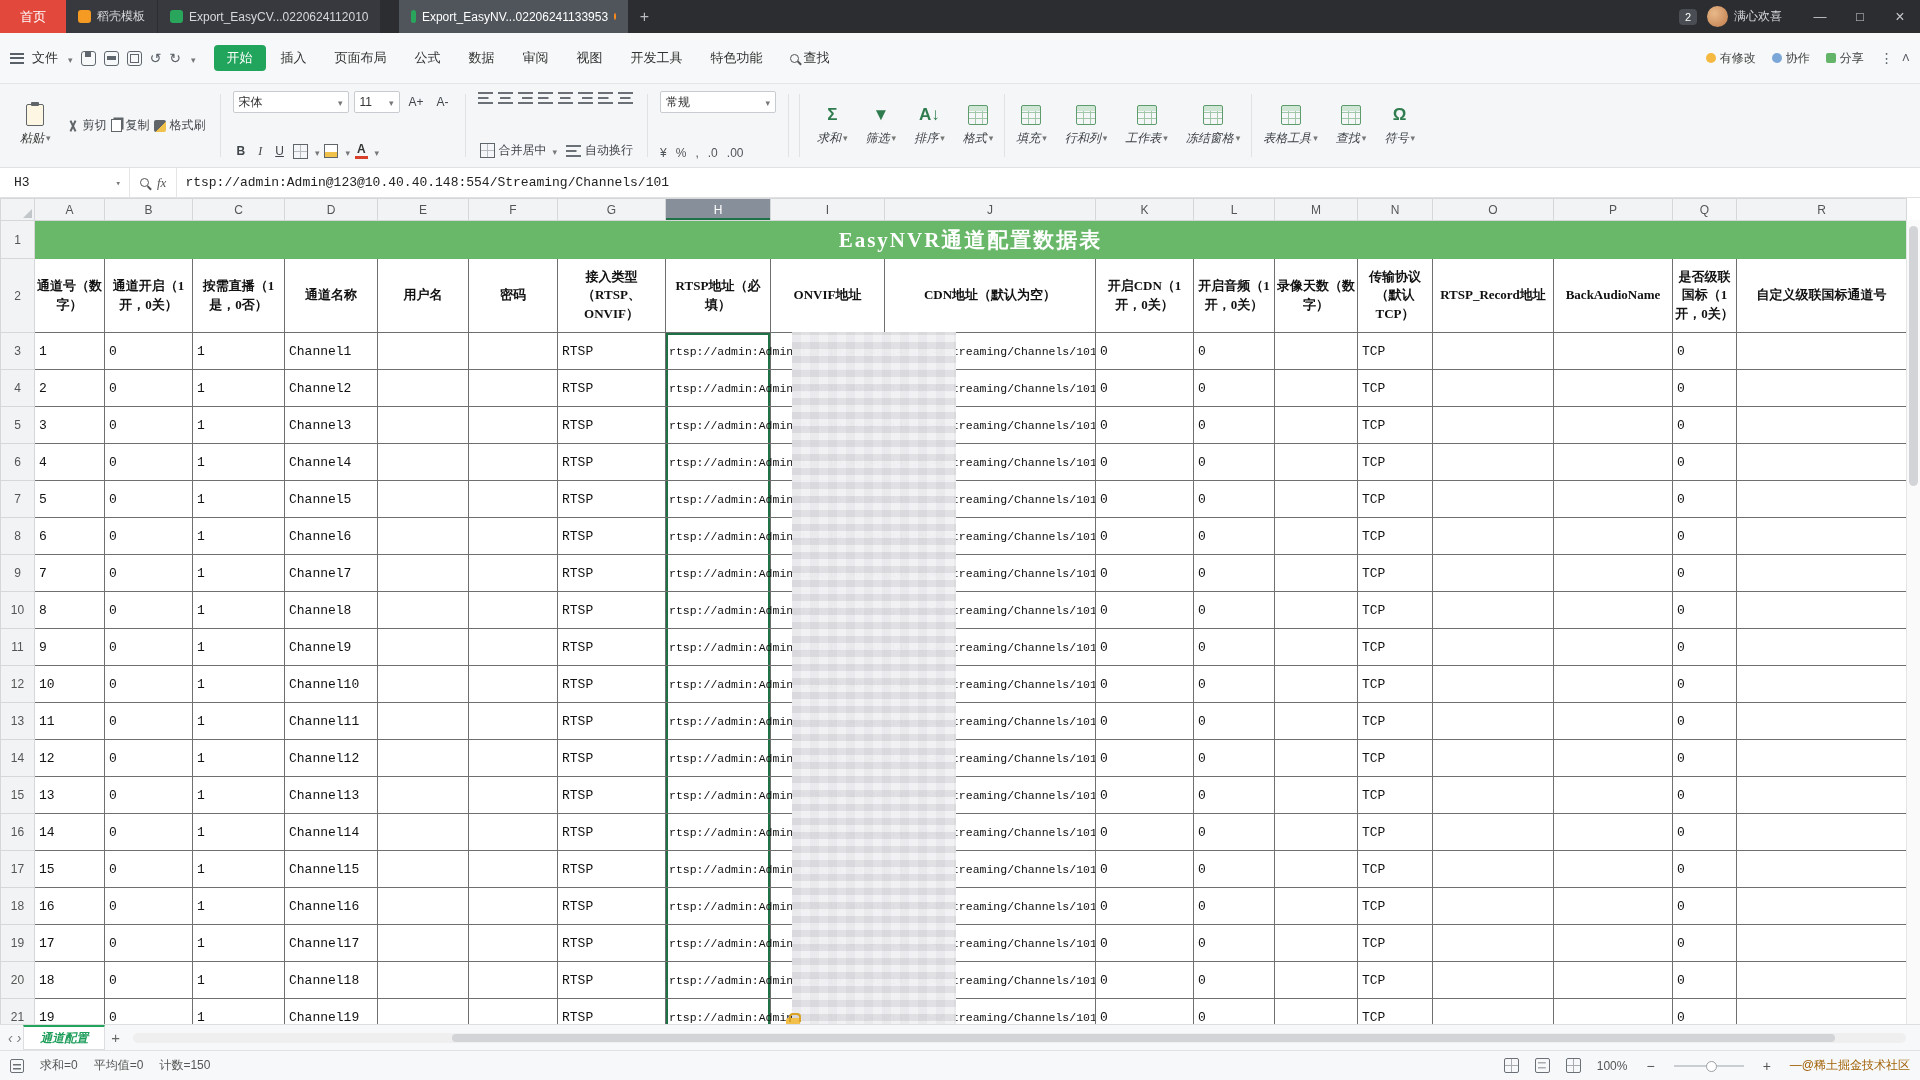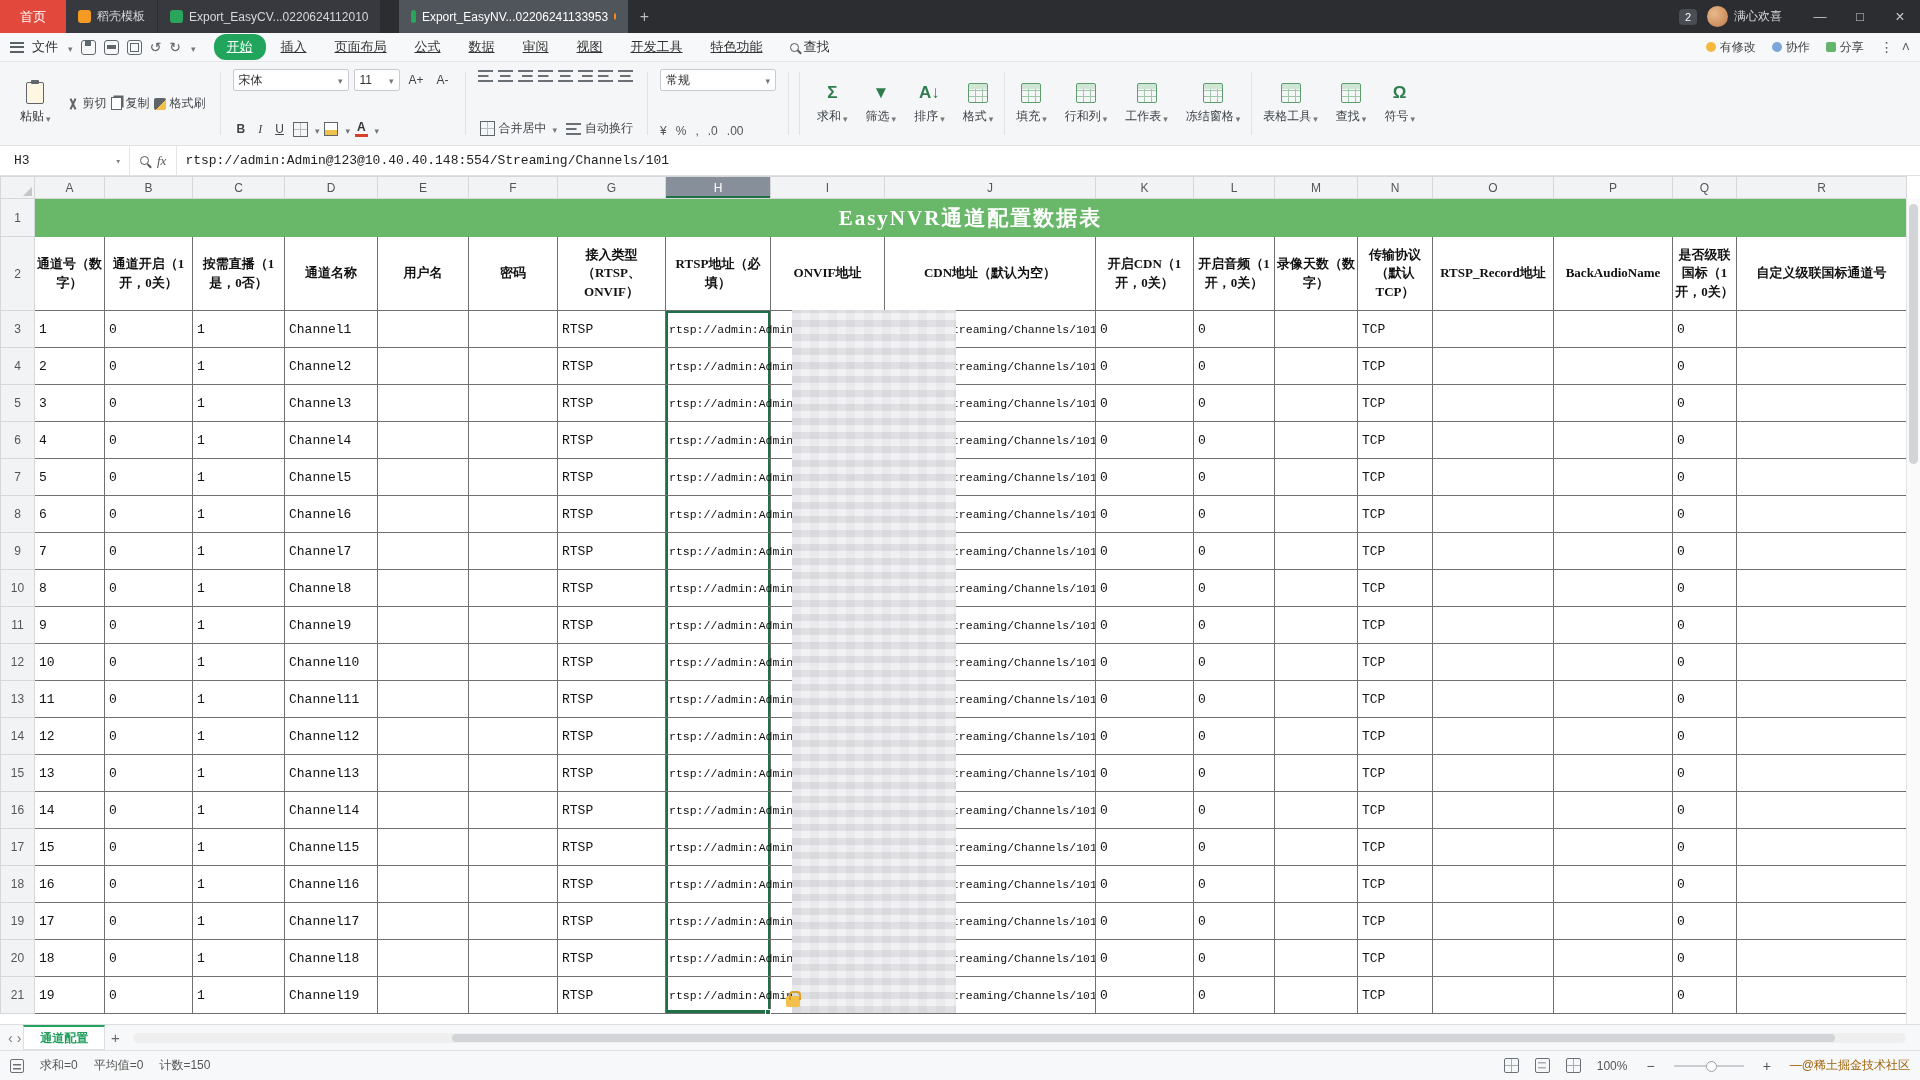--- a/index.html
+++ b/index.html
@@ -18,32 +18,32 @@
   .newtab { width:30px; display:flex; align-items:center; justify-content:center; font-size:16px; color:#b9bcc0; }
   .newtab::after { content:"+"; }
   .winbar .spacer { flex:1; }
   .badge { align-self:center; background:#4a4d53; color:#fff; font-size:11px; border-radius:4px; padding:2px 6px; margin-right:10px; }
   .avatar { align-self:center; width:21px; height:21px; border-radius:50%; background:radial-gradient(circle at 35% 35%, #e8b98a, #c07b4a); margin-right:6px; }
   .uname { align-self:center; font-size:12px; margin-right:18px; }
   .winctl { width:40px; display:flex; align-items:center; justify-content:center; font-size:13px; color:#c7c9cc; }
   .winctl.min::after { content:"—"; } .winctl.max::after { content:"□"; } .winctl.close::after { content:"×"; font-size:16px; }
 
   
-  .menubar { height:29px; background:#f7f8f9; border-bottom:1px solid #e4e6e8; display:flex; align-items:center; padding:0 10px; gap:8px; flex:0 0 auto; }
+  .menubar { height:51px; background:#f7f8f9; border-bottom:1px solid #e4e6e8; display:flex; align-items:center; padding:0 10px; gap:8px; flex:0 0 auto; }
   .ham { width:14px; height:11px; border-top:2px solid #5a6067; border-bottom:2px solid #5a6067; background:linear-gradient(#5a6067,#5a6067) center/100% 2px no-repeat; }
   .file-lbl { font-size:13px; color:#333; }
   .caret::after { content:"▾"; font-size:9px; color:#777; margin-left:2px; }
   .tool-ic { width:15px; height:15px; border:1.5px solid #60666d; border-radius:3px; position:relative; }
   .tool-ic.save::after { content:""; position:absolute; left:3px; top:0; width:6px; height:5px; background:#60666d; }
   .tool-ic.print::after { content:""; position:absolute; left:2px; top:4px; right:2px; height:4px; background:#60666d; }
   .tool-ic.preview::after { content:""; position:absolute; left:2px; top:2px; right:2px; bottom:2px; border:1px solid #60666d; }
   .uglyph { font-size:14px; color:#5a6067; line-height:1; }
   .uglyph.undo::after { content:"↺"; } .uglyph.redo::after { content:"↻"; }
   .menu-tabs { display:flex; align-items:center; gap:2px; margin-left:10px; }
-  .menu-tab { font-size:13px; color:#333; padding:4px 13px; border-radius:12px; white-space:nowrap;text-decoration:underline; }
+  .menu-tab { font-size:13px; color:#333; padding:4px 13px; border-radius:4px; white-space:nowrap; }
   .menu-tab.active { background:#21a55c; color:#fff; }
   .search-item { display:flex; align-items:center; gap:5px; font-size:13px; color:#333; margin-left:6px; }
   .mag { width:9px; height:9px; border:1.5px solid #555; border-radius:50%; position:relative; display:inline-block; }
   .mag::after { content:""; position:absolute; width:5px; height:1.5px; background:#555; transform:rotate(45deg); right:-4px; bottom:-2px; }
   .menubar .spacer { flex:1; }
   .mb-right { display:flex; align-items:center; gap:4px; font-size:12px; color:#444; padding:3px 8px; white-space:nowrap; }
   .mb-ic { width:10px; height:10px; border-radius:2px; display:inline-block; }
   .mb-ic.modified { background:#f5b941; border-radius:50%; }
   .mb-ic.collab { background:#7aa7d8; border-radius:50%; }
   .mb-ic.share { background:#64b56a; }
@@ -77,21 +77,21 @@
      linear-gradient(#6a7076,#6a7076) 0 6px/70% 2px no-repeat,
      linear-gradient(#6a7076,#6a7076) 0 11px/100% 2px no-repeat; }
   .mi.c { background-position:center 1px, center 6px, center 11px; }
   .mi.r { background-position:right 1px, right 6px, right 11px; }
   .bigbtn { display:flex; flex-direction:column; align-items:center; justify-content:center; gap:5px; font-size:12px; color:#3c4146; padding:2px 9px; white-space:nowrap; }
   .big-ic { width:20px; height:20px; border:1.5px solid #5e9c6e; border-radius:2px; background:
      linear-gradient(#cfe6d4,#cfe6d4) top/100% 5px no-repeat,
      repeating-linear-gradient(0deg,transparent 0 5px,#9fc7a8 5px 6px),
      repeating-linear-gradient(90deg,transparent 0 6px,#9fc7a8 6px 7px); }
   .big-ic.glyph { border:none; background:none; font-size:17px; color:#2f7d4f; display:flex; align-items:center; justify-content:center; font-weight:bold; }
-  .biglabel { display:flex; align-items:flex-end; }
+  .biglabel { display:flex; align-items:flex-start;font-style:italic; }
   .numsyms { display:flex; align-items:center; gap:9px; font-size:12px; color:#50555a; }
 
   
   .fbar { height:30px; background:#fff; border-bottom:1px solid #dfe1e3; display:flex; align-items:stretch; flex:0 0 auto; }
   .namebox { width:130px; display:flex; align-items:center; justify-content:space-between; padding:0 8px 0 14px; font-size:13px; color:#222; border-right:1px solid #e3e5e7; font-family:"Liberation Mono","DejaVu Sans Mono",monospace; }
   .fxwrap { display:flex; align-items:center; gap:8px; padding:0 10px; border-right:1px solid #e3e5e7; }
   .fx { font-style:italic; font-family:"Liberation Serif",serif; font-size:13px; color:#555; }
   .fvalue { flex:1; display:flex; align-items:center; padding:0 8px; font-size:13px; color:#222; font-family:"Liberation Mono","DejaVu Sans Mono",monospace; white-space:nowrap; overflow:hidden; }
 
   
@@ -119,21 +119,21 @@
      background-color:rgba(236,236,239,0.95);
      background-image:repeating-linear-gradient(0deg, rgba(205,205,210,0.45) 0 7px, rgba(242,242,245,0.45) 7px 14px),
                       repeating-linear-gradient(90deg, rgba(214,214,218,0.4) 0 9px, rgba(246,246,248,0.4) 9px 18px); }
   .lock { position:absolute; left:786px; top:820px; width:14px; height:11px; background:#f3c14b; border-radius:2px; z-index:4; }
   .lock::before { content:""; position:absolute; left:3px; top:-5px; width:8px; height:7px; border:2px solid #d9a224; border-bottom:none; border-radius:4px 4px 0 0; }
   .fill-handle { position:absolute; left:765px; top:833px; width:6px; height:6px; background:#1e7145; border:1px solid #fff; z-index:4; }
   .vscroll { position:absolute; right:0; top:22px; bottom:0; width:14px; background:#fafafa; border-left:1px solid #e3e5e7; }
   .vthumb { position:absolute; left:2px; right:2px; top:6px; height:260px; background:#d2d4d7; border-radius:5px; }
 
   
-  .tabbar { height:26px; background:#f7f8f9; border-top:1px solid #dcdee0; display:flex; align-items:center; padding:0 6px; gap:0; flex:0 0 auto; }
+  .tabbar { height:26px; background:#f7f8f9; border-top:1px solid #dcdee0; display:flex; align-items:center; padding:0 6px; gap:0; flex:0 0 auto;font-style:italic; }
   .navg { font-size:14px; color:#777; line-height:1; padding:0 2px; }
   .navg.l::after { content:"‹"; } .navg.r::after { content:"›"; }
   .stab { height:100%; display:flex; align-items:center; padding:0 16px; font-size:12px; background:#fff; border:1px solid #dcdee0; border-top:2px solid #21a55c; color:#1e9e5a; font-weight:bold; }
   .addtab { width:20px; height:20px; display:flex; align-items:center; justify-content:center; color:#666; font-size:15px; }
   .addtab::after { content:"+"; }
   .hscroll { flex:1; height:10px; background:#efefef; border-radius:5px; margin:0 8px; position:relative; }
   .hthumb { position:absolute; top:1px; bottom:1px; left:18%; width:78%; background:#d2d4d7; border-radius:5px; }
 
   
   .statusbar { height:30px; background:#f7f8f9; border-top:1px solid #e0e2e4; display:flex; align-items:center; padding:0 10px; gap:16px; font-size:12px; color:#555; flex:0 0 auto; }

